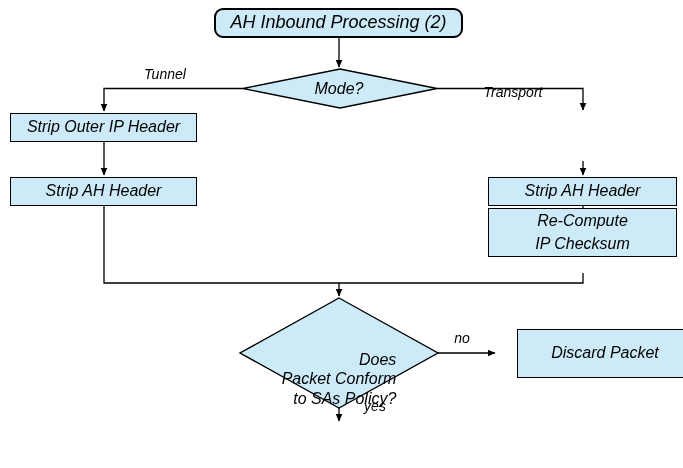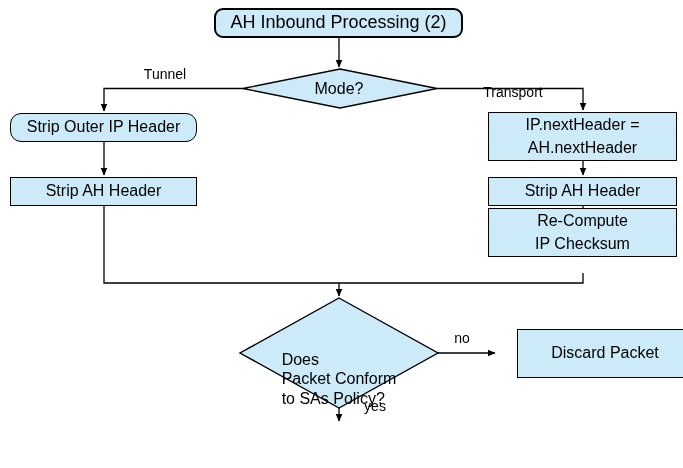--- a/index.html
+++ b/index.html
@@ -7,20 +7,21 @@
     background:#ffffff;
     font-family:"Liberation Sans", sans-serif;
     color:#000;
   }
   .canvas{
     position:relative;
     width:683px;
     height:468px;
     background:var(--bg,#ffffff);
     overflow:hidden;
+    font-style:italic;
   }
   .layer{
     position:absolute;
     left:0;top:0;
   }
   .node{
     position:absolute;
     box-sizing:border-box;
     background:var(--node-fill,#cdeaf8);
     border:1.5px solid var(--node-border,#000000);
@@ -35,21 +36,21 @@
   .node.rounded{
     border-width:2px;
     border-radius:9px;
     font-size:18px;
   }
   .dtext{
     position:absolute;
     display:flex;
     align-items:center;
     justify-content:center;
-    text-align:left;
+    text-align:right;
     font-size:16px;
     line-height:1.2;
     white-space:pre-line;
     background:transparent;
   }
   .elabel{
     position:absolute;
     font-size:14px;
     text-align:center;
     background:transparent;
@@ -80,26 +81,24 @@
       <path d="M583,206 L583,222" marker-end="url(#arrow)"></path>
       <path d="M104,206 L104,283 L583,283 L583,273"></path>
       <path d="M339,283 L339,296" marker-end="url(#arrow)"></path>
       <path d="M438,353 L495,353" marker-end="url(#arrow)"></path>
       <path d="M339,408 L339,421" marker-end="url(#arrow)"></path>
     </g>
   </svg>
 
   <div class="node rounded" style="left:214px;top:8px;width:249px;height:30px;">AH Inbound Processing (2)</div>
 
-  <div class="node" style="left:10px;top:113px;width:187px;height:29px;border-radius:11px;">Strip Outer IP Header</div>
+  <div class="node" style="left:10px;top:113px;width:187px;height:29px;">Strip Outer IP Header</div>
 
   <div class="node" style="left:10px;top:177px;width:187px;height:29px;">Strip AH Header</div>
 
-  <div class="node" style="left:488px;top:112px;width:189px;height:49px;">IP.nextHeader =
-AH.nextHeader</div>
 
   <div class="node" style="left:488px;top:177px;width:189px;height:29px;">Strip AH Header</div>
 
   <div class="node" style="left:488px;top:208px;width:189px;height:49px;">Re-Compute
 IP Checksum</div>
 
   <div class="node" style="left:497px;top:329px;width:176px;height:49px;margin-left:20px;">Discard Packet</div>
 
 
   <div class="dtext" style="left:289px;top:78px;width:100px;height:21px;">Mode?</div>

